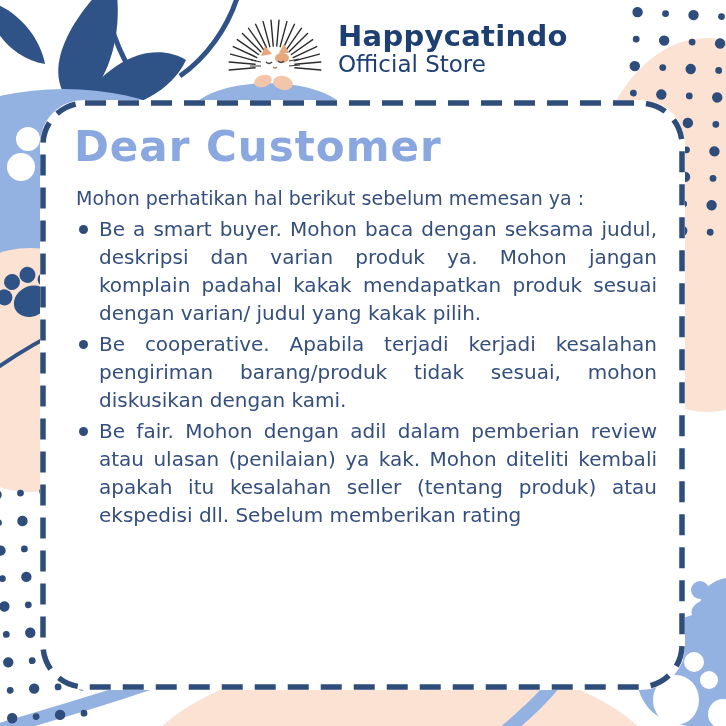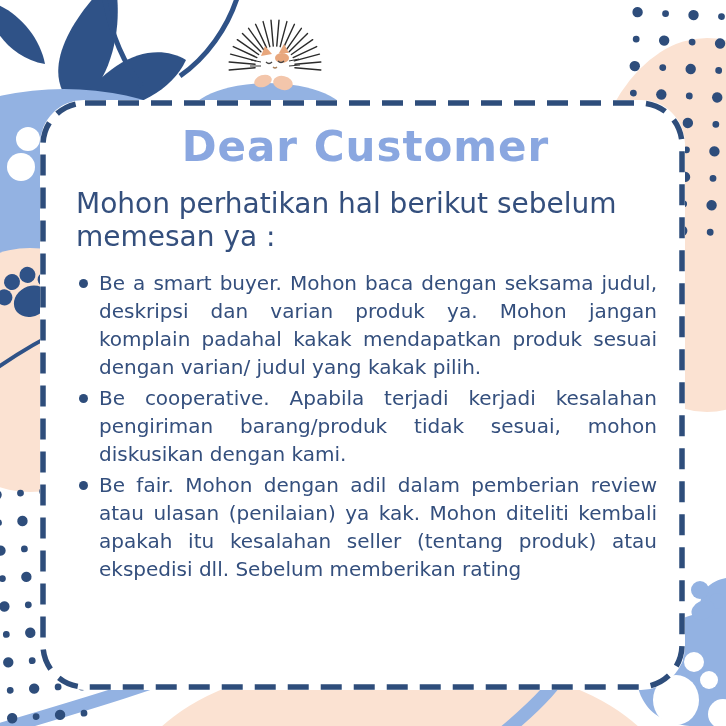--- a/index.html
+++ b/index.html
@@ -12,23 +12,23 @@
   .header{position:absolute;top:6px;left:220px;display:flex;align-items:center;z-index:2;}
   .logo{width:110px;height:86px;flex:0 0 auto;}
   .brand{margin-left:8px;color:#1d3f72;}
   .brand .name{font-size:29px;font-weight:bold;letter-spacing:.3px;line-height:1.05;}
   .brand .sub{font-size:23px;line-height:1.15;}
   
   .card{position:absolute;left:40px;top:100px;width:645px;height:590px;z-index:1;}
   .card-bg{position:absolute;inset:0;background:#ffffff;border-radius:44px;}
   .card-border{position:absolute;inset:0;pointer-events:none;}
   .card-content{position:relative;padding:14px 28px 0 34px;color:#344f7d;}
-  .title{text-align:center;color:#8aa7e0;font-size:42px;font-weight:bold;margin:8px 0 16px 0;letter-spacing:1px;}
-  .intro{font-size:28px;margin:0 0 6px 2px;}
-  ul.notice{margin:16px 0 0 0;padding:0;list-style:none;}
+  .title{color:#8aa7e0;font-size:42px;font-weight:bold;margin:8px 0 16px 0;letter-spacing:1px;}
+  .intro{font-size:19px;margin:0 0 6px 2px;}
+  ul.notice{margin:6px 0 0 0;padding:0;list-style:none;}
   ul.notice li{
     position:relative;padding-left:25px;font-size:20px;line-height:1.4;
     text-align:justify;margin-bottom:3px;
   }
   ul.notice li::before{
     content:"";position:absolute;left:5px;top:10px;width:9px;height:9px;
     border-radius:50%;background:#2e4d7b;
   }
 </style>
 </head>
@@ -195,20 +195,24 @@
         <path d="M40,50 L44,40 L51,48 Z" fill="#e8a77d"></path>
         <path d="M58,47 L63,38 L68,47 Z" fill="#e8a77d"></path>
         <ellipse cx="61" cy="52" rx="7" ry="5" fill="#e8a77d"></ellipse>
         <path d="M45,56 q3,3 6,0 M57,55 q3,3 6,0" stroke="#444444" stroke-width="1.3" fill="none"></path>
         <path d="M52,61 q2,2 4,0" stroke="#a8825e" stroke-width="1.2" fill="none"></path>
         <path d="M30,54 L40,56 M29,60 L40,60 M68,55 L78,53 M68,60 L79,59" stroke="#333333" stroke-width="1" fill="none"></path>
         <ellipse cx="42" cy="75" rx="9" ry="6" fill="#f3c6ab" transform="rotate(-18 42 75)"></ellipse>
         <ellipse cx="62" cy="77" rx="10" ry="7" fill="#f3c6ab" transform="rotate(12 62 77)"></ellipse>
       </g>
     </svg>
+    <div class="brand">
+      <div class="name">Happycatindo</div>
+      <div class="sub">Official Store</div>
+    </div>
   </div>
 
   <div class="card">
     <div class="card-bg"></div>
     <svg class="card-border" viewBox="0 0 645 590">
       <rect x="3" y="3" width="639" height="584" rx="42" fill="none" stroke="#2e4d7b" stroke-width="5.5" stroke-dasharray="21 12"></rect>
     </svg>
     <div class="card-content">
       <div class="title">Dear Customer</div>
       <p class="intro">Mohon perhatikan hal berikut sebelum memesan ya :</p>

